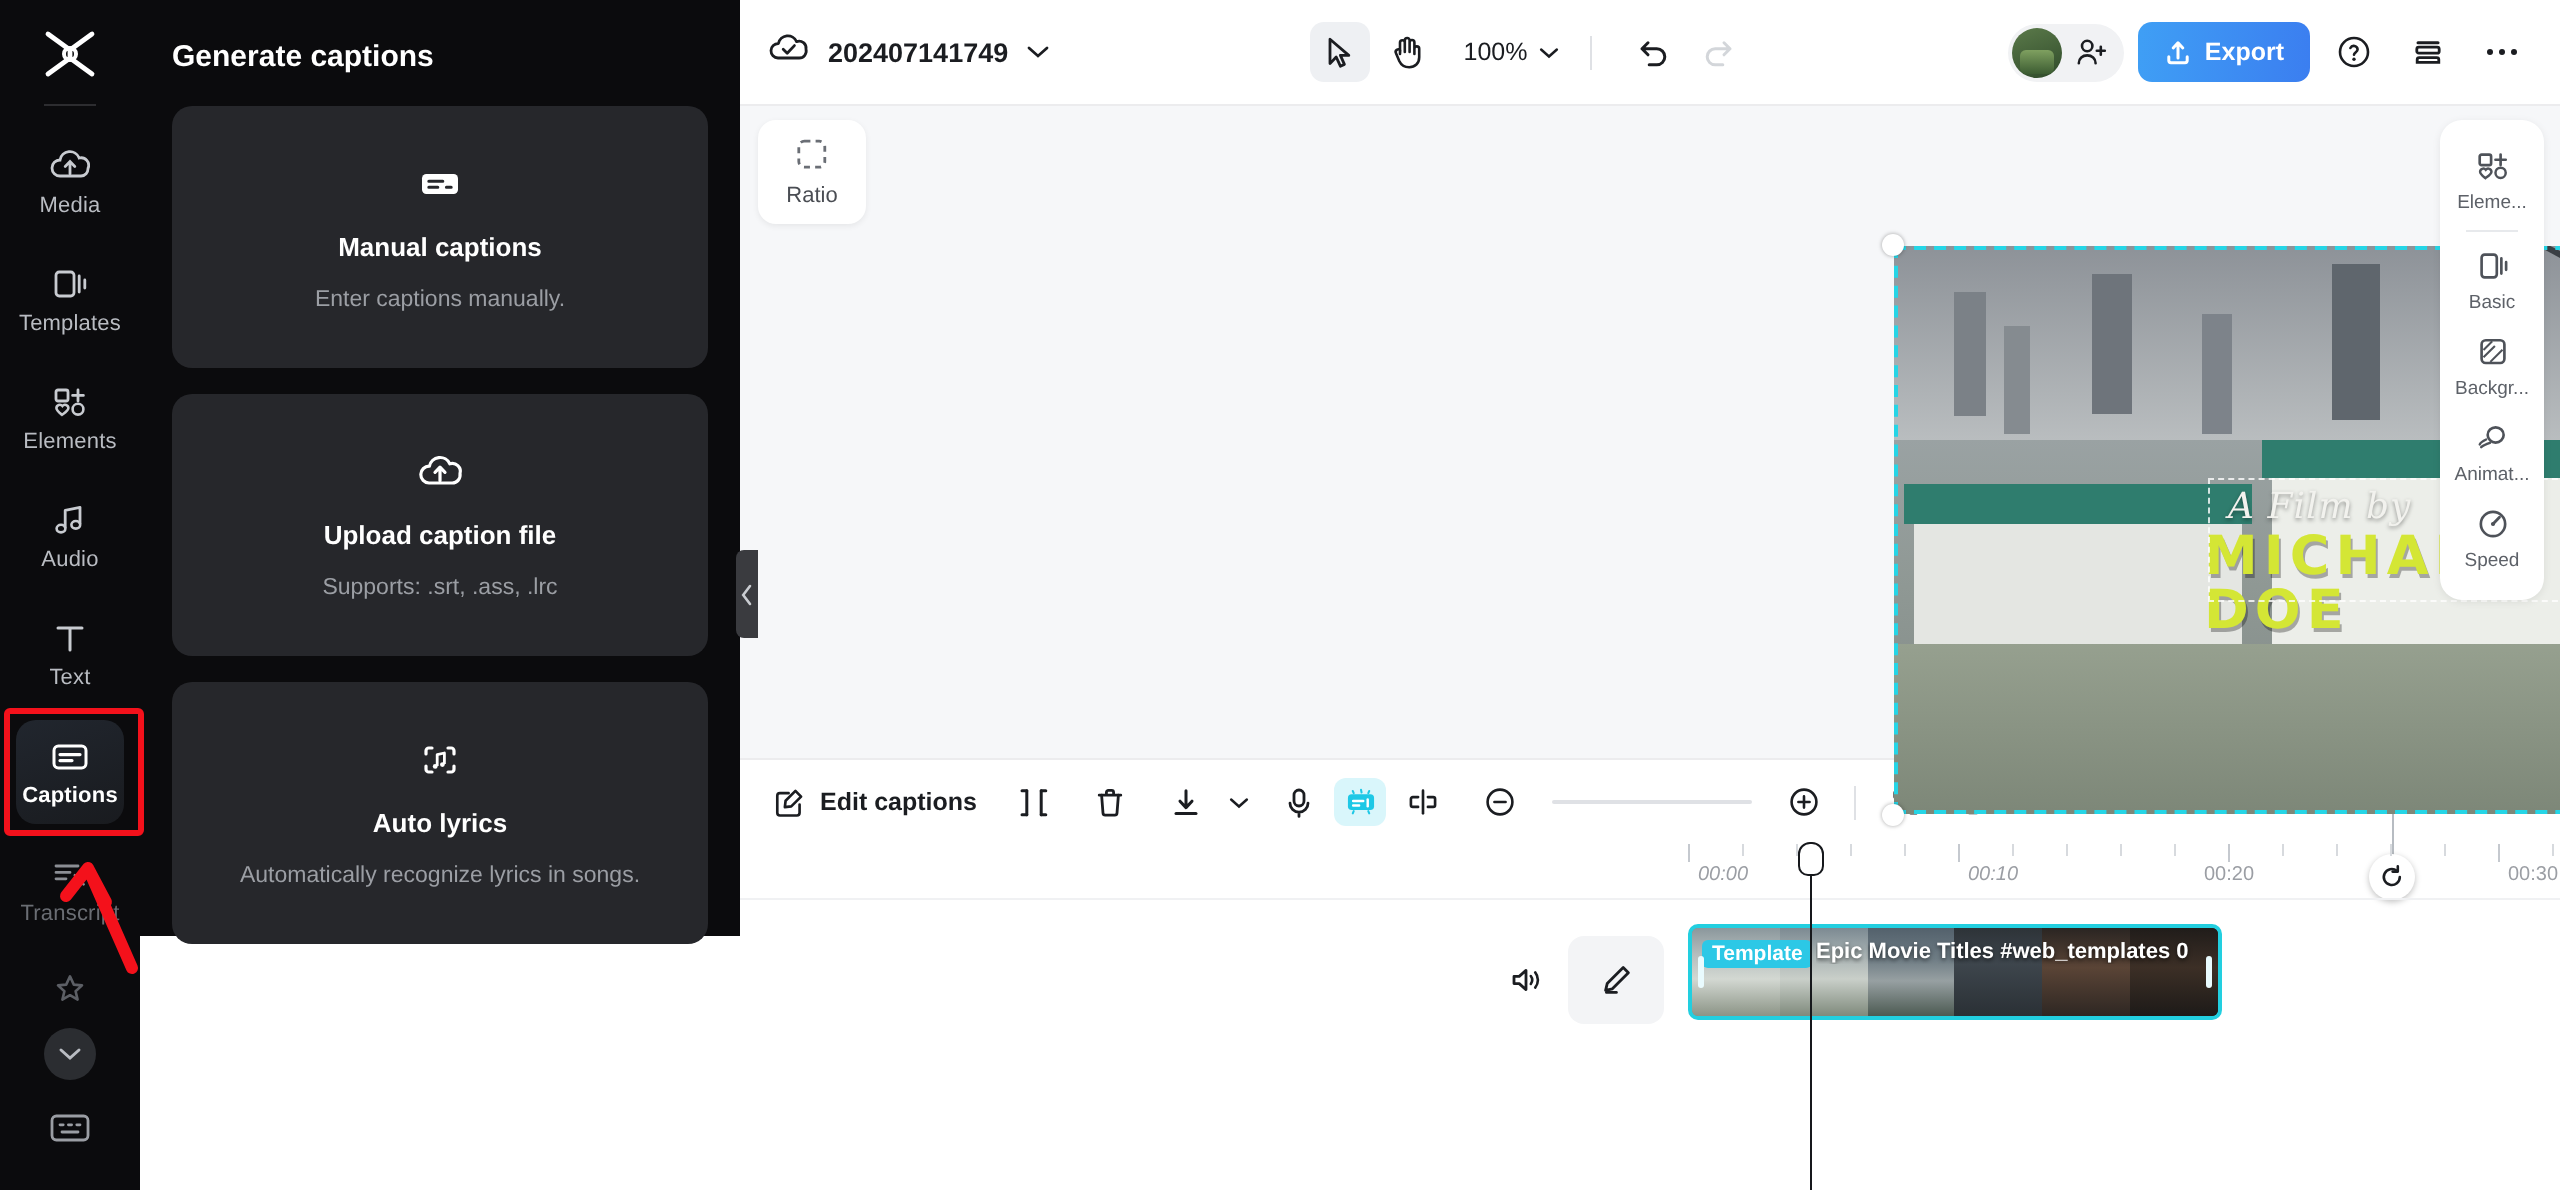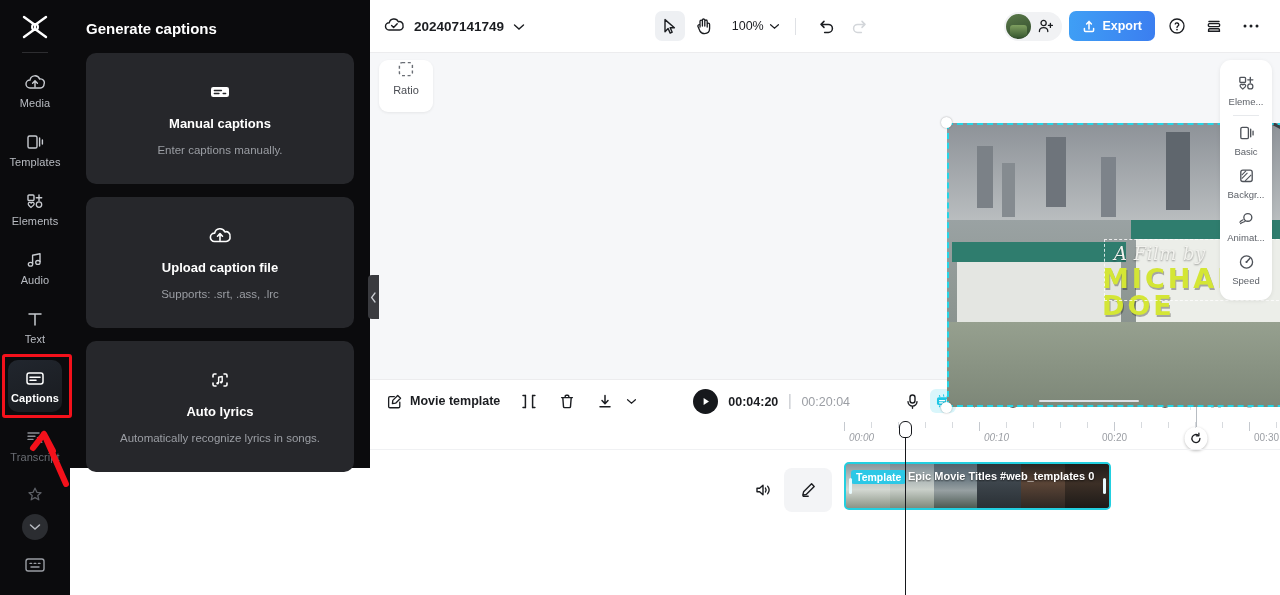--- a/index.html
+++ b/index.html
@@ -96,21 +96,21 @@
     background: linear-gradient(95deg,#3f9ff5,#3b7ef0);
     color: #fff; font-size: 12.5px; font-weight: bold;
     display: flex; align-items: center; gap: 6px; font-family: "Liberation Sans", sans-serif;
   }
 
   
   .stage { flex: 1; position: relative; background: #f6f7f9; min-height: 0; }
   .ratio-btn {
     position: absolute; left: 9px; top: 7px; width: 54px; height: 52px;
     background: #fff; border-radius: 9px; box-shadow: 0 1px 3px rgba(0,0,0,.07);
-    display: flex; flex-direction: column; align-items: center; gap: 5px; cursor: pointer;
+    display: flex; flex-direction: column; align-items: center; justify-content: center; gap: 5px; cursor: pointer;
   }
   .ratio-btn .lbl { font-size: 11px; color: #4a4d53; }
 
   .video-wrap { position: absolute; left: 577px; top: 70px; width: 497px; height: 284px; }
   .video {
     position: absolute; inset: 0; overflow: hidden;
     background: linear-gradient(180deg,#5e6a72 0%,#7d858a 16%,#9aa2a3 34%,#8f9894 60%,#7d8683 100%);
   }
   .sel-border { position: absolute; inset: 0; border: 2px dashed #25d5e6; pointer-events: none; }
   .handle {
@@ -543,21 +543,21 @@
       </div>
     </div>
 
     <div class="timeline">
       <div class="tl-tools">
         <div class="tl-edit">
           <svg width="17" height="17" viewBox="0 0 18 18">
               <path d="M14.6 9.8v4.4a1.4 1.4 0 01-1.4 1.4H4.2a1.4 1.4 0 01-1.4-1.4V5.2a1.4 1.4 0 011.4-1.4h4.6" fill="none" stroke="#1b1d21" stroke-width="1.4" stroke-linecap="round"></path>
               <path d="M12.4 2.6l3 3-5.2 5.2-3.4.4.4-3.4z" fill="none" stroke="#1b1d21" stroke-width="1.4" stroke-linejoin="round"></path>
             </svg>
-          <span>Movie template</span>
+          <span>Edit captions</span>
         </div>
         <div class="tl-ico" style="margin-left:14px;">
           <svg width="16" height="17" viewBox="0 0 16 17">
               <path d="M4.4 2.4v12M11.6 2.4v12" stroke="#1b1d21" stroke-width="1.5" stroke-linecap="round"></path>
               <path d="M2 2.4h2.4M2 14.4h2.4M13.9 2.4h-2.3M13.9 14.4h-2.3" stroke="#1b1d21" stroke-width="1.5" stroke-linecap="round"></path>
             </svg>
         </div>
         <div class="tl-ico" style="margin-left:8px;">
           <svg width="16" height="17" viewBox="0 0 16 17">
               <path d="M2.6 4.6h10.8M6.2 4.6V3.2a1 1 0 011-1h1.6a1 1 0 011 1v1.4" fill="none" stroke="#1b1d21" stroke-width="1.4" stroke-linecap="round"></path>
@@ -569,32 +569,20 @@
               <path d="M8 2.4v8M5 7.6L8 10.8l3-3.2" fill="none" stroke="#1b1d21" stroke-width="1.5" stroke-linecap="round" stroke-linejoin="round"></path>
               <path d="M3 13.8h10" stroke="#1b1d21" stroke-width="1.5" stroke-linecap="round"></path>
             </svg>
         </div>
         <div class="tl-ico" style="margin-left:-4px;">
           <svg width="11" height="7" viewBox="0 0 12 8">
               <path d="M1.5 2L6 6l4.5-4" fill="none" stroke="#1b1d21" stroke-width="1.4" stroke-linecap="round"></path>
             </svg>
         </div>
 
-        <div class="tl-center">
-          <div class="play-btn">
-            <svg width="10" height="11" viewBox="0 0 10 11">
-                <path d="M2.6 2l5.4 3.5-5.4 3.5z" fill="#fff"></path>
-              </svg>
-          </div>
-          <div>
-            <span class="tc">00:04:20</span>
-            <span class="tc-sep">|</span>
-            <span class="tc-total">00:20:04</span>
-          </div>
-        </div>
 
         <div class="tl-right">
           <div class="tl-ico">
             <svg width="15" height="17" viewBox="0 0 15 17">
                 <rect x="5" y="2" width="5" height="8" rx="2.5" fill="none" stroke="#1b1d21" stroke-width="1.4"></rect>
                 <path d="M3 8.6a4.5 4.5 0 009 0M7.5 13.2v2" fill="none" stroke="#1b1d21" stroke-width="1.4" stroke-linecap="round"></path>
               </svg>
           </div>
           <div class="tl-chip">
             <svg width="17" height="14" viewBox="0 0 18 15">

